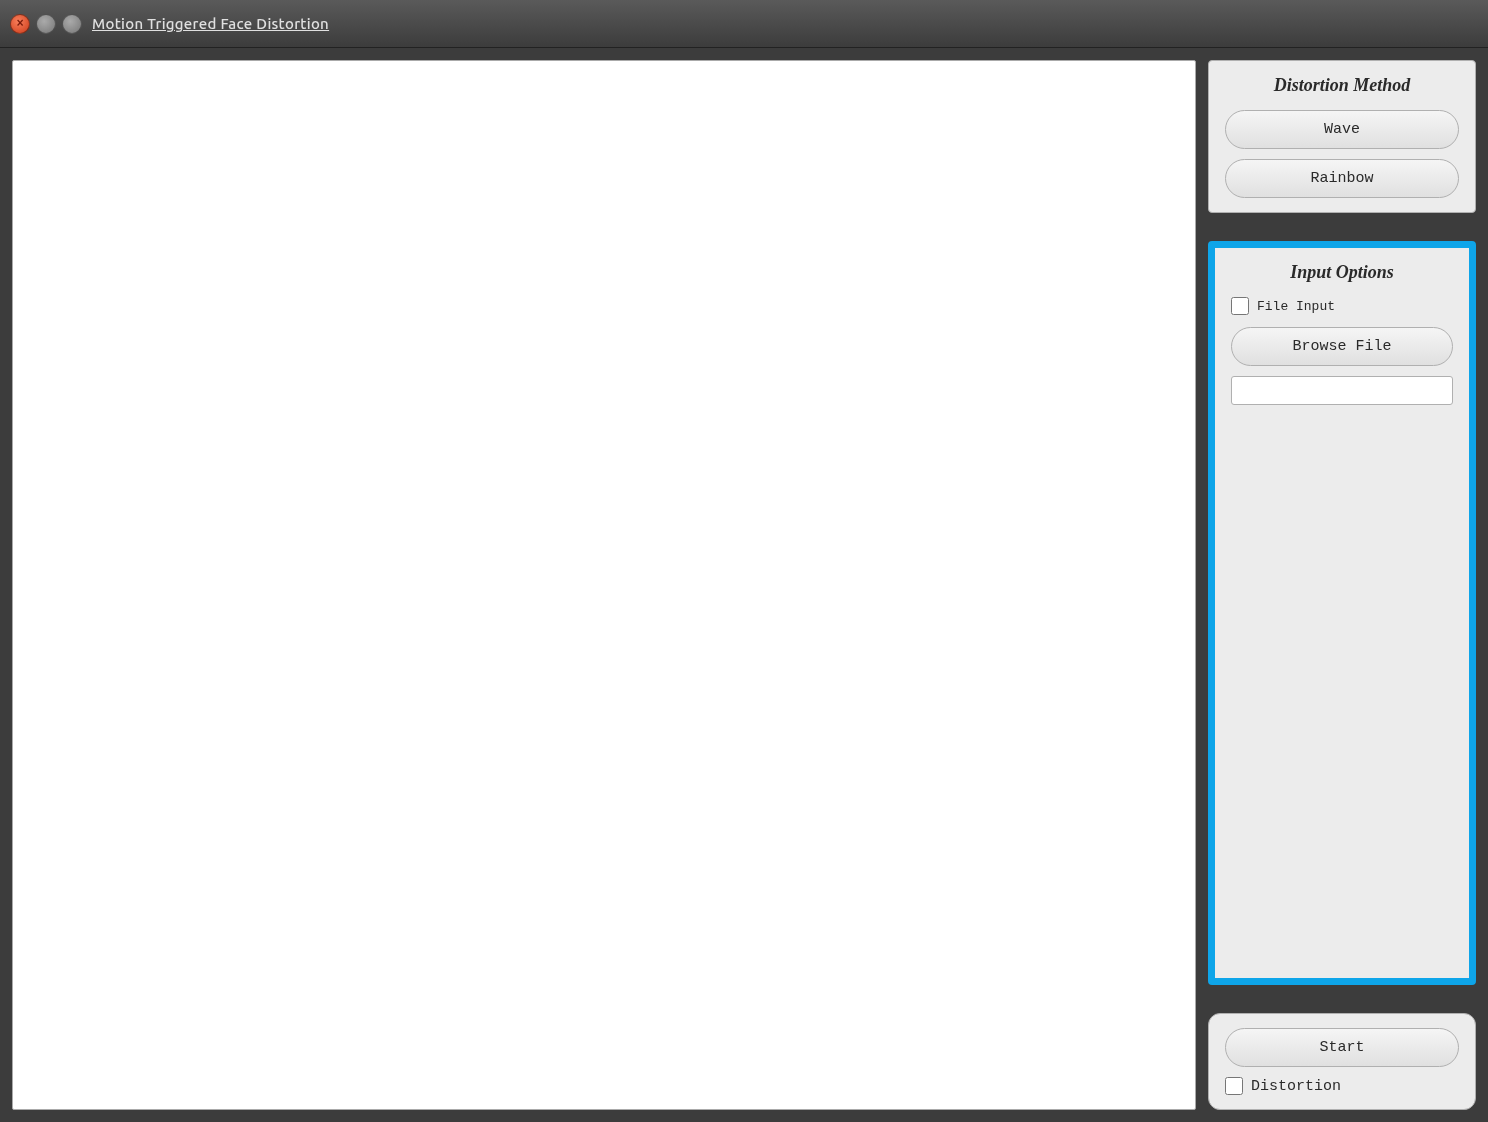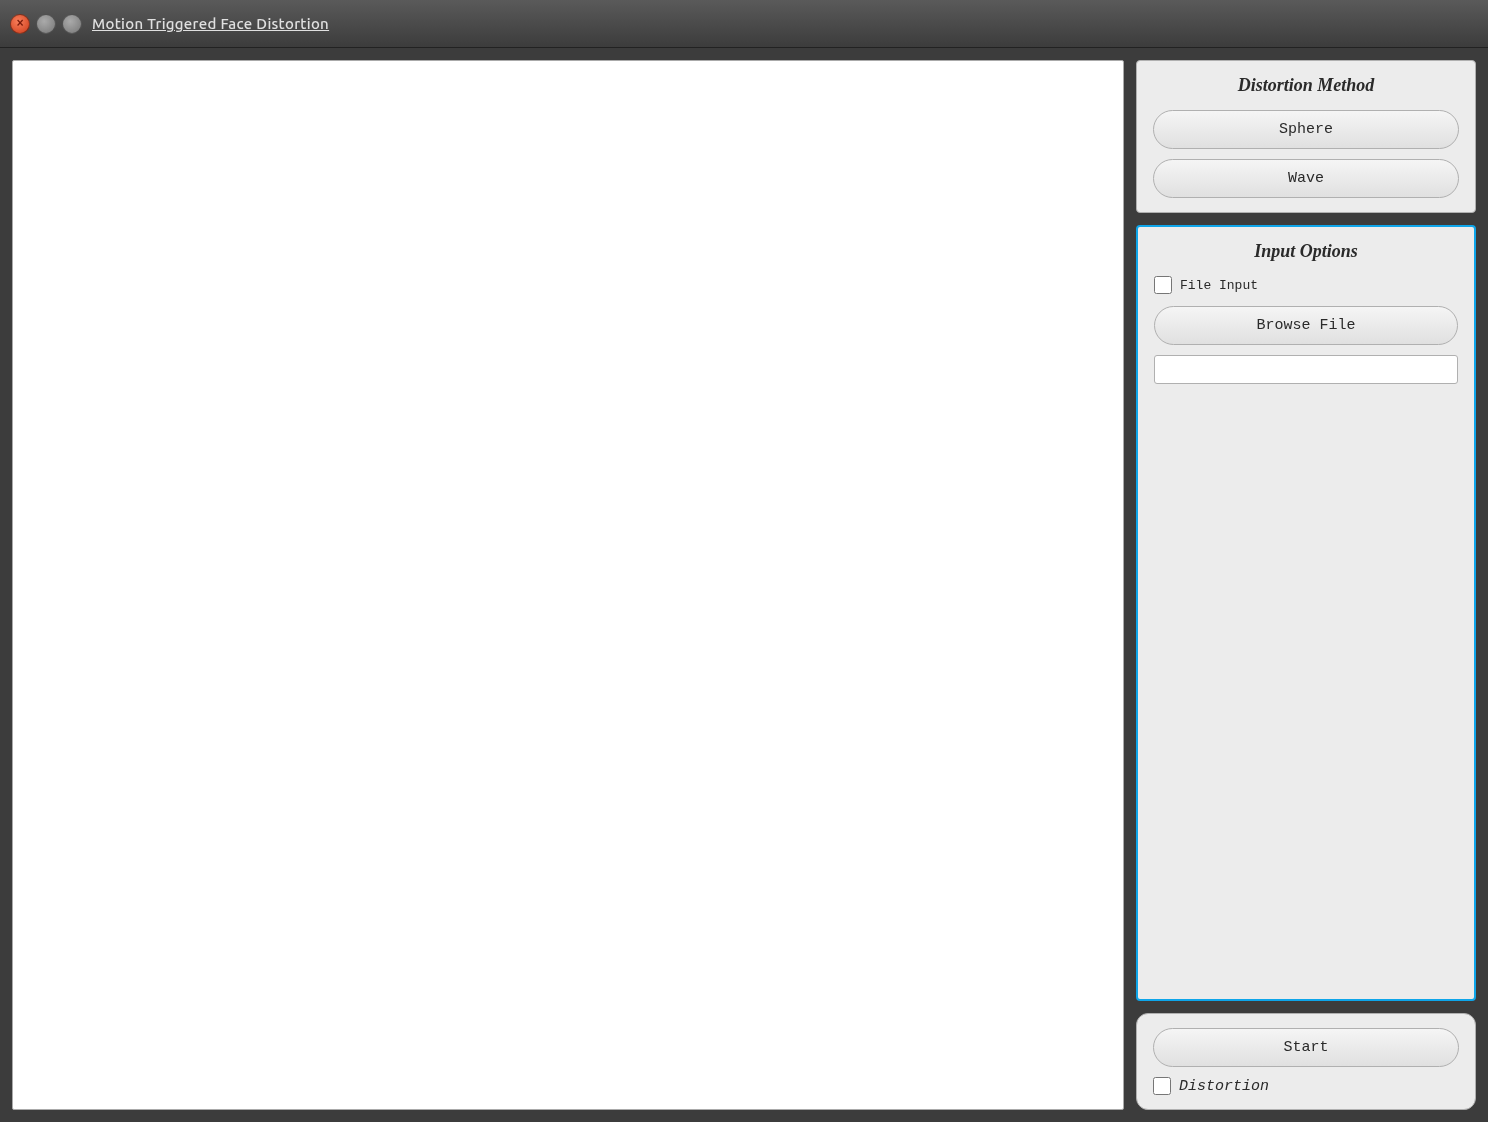--- a/index.html
+++ b/index.html
@@ -73,24 +73,24 @@
     }
 
     .video-panel {
       flex: 1;
       background: #ffffff;
       border: 1px solid #aaa;
       border-radius: 2px;
     }
 
     .right-panel {
-      width: 340px;
+      width: 268px;
       display: flex;
       flex-direction: column;
-      gap: 12px;
+      gap: 28px;
     }
 
     .panel-box {
       background: #ececec;
       border: 1px solid #b0b0b0;
       border-radius: 4px;
       padding: 14px 16px;
     }
 
     .panel-title {
@@ -117,21 +117,21 @@
       cursor: pointer;
       text-align: center;
     }
 
     .method-btn:last-child {
       margin-bottom: 0;
     }
 
     .input-options-box {
       background: #ececec;
-      border: 2px solid #0ea5e9;
+      border: 7px solid #0ea5e9;
       border-radius: 4px;
       padding: 14px 16px;
       flex: 1;
     }
 
     .checkbox-row {
       display: flex;
       align-items: center;
       gap: 8px;
       margin-bottom: 12px;
@@ -211,21 +211,20 @@
       width: 18px;
       height: 18px;
       cursor: pointer;
       accent-color: #555;
     }
 
     .distortion-label {
       font-size: 15px;
       font-family: 'Courier New', Courier, monospace;
       color: #2a2a2a;
-      font-style: italic;
     }
   </style>
 </head>
 <body>
 
 <div class="title-bar">
   <div class="title-bar-buttons">
     <div class="tb-btn tb-btn-close">
       <span style="color:#7a1a0a;font-weight:bold;font-size:12px;">×</span>
     </div>
@@ -236,22 +235,22 @@
 </div>
 
 <div class="main-content">
 
   <div class="video-panel"></div>
 
   <div class="right-panel">
 
     <div class="panel-box">
       <div class="panel-title">Distortion Method</div>
-      <button class="method-btn">Sphere</button>
       <button class="method-btn">Wave</button>
+      <button class="method-btn">Rainbow</button>
     </div>
 
     <div class="input-options-box">
       <div class="panel-title">Input Options</div>
       <div class="checkbox-row">
         <input type="checkbox" class="checkbox-input" style="">
         <span class="checkbox-label">File Input</span>
       </div>
       <button class="browse-btn">Browse File</button>
       <input type="text" class="file-path-input" placeholder="" style="">

